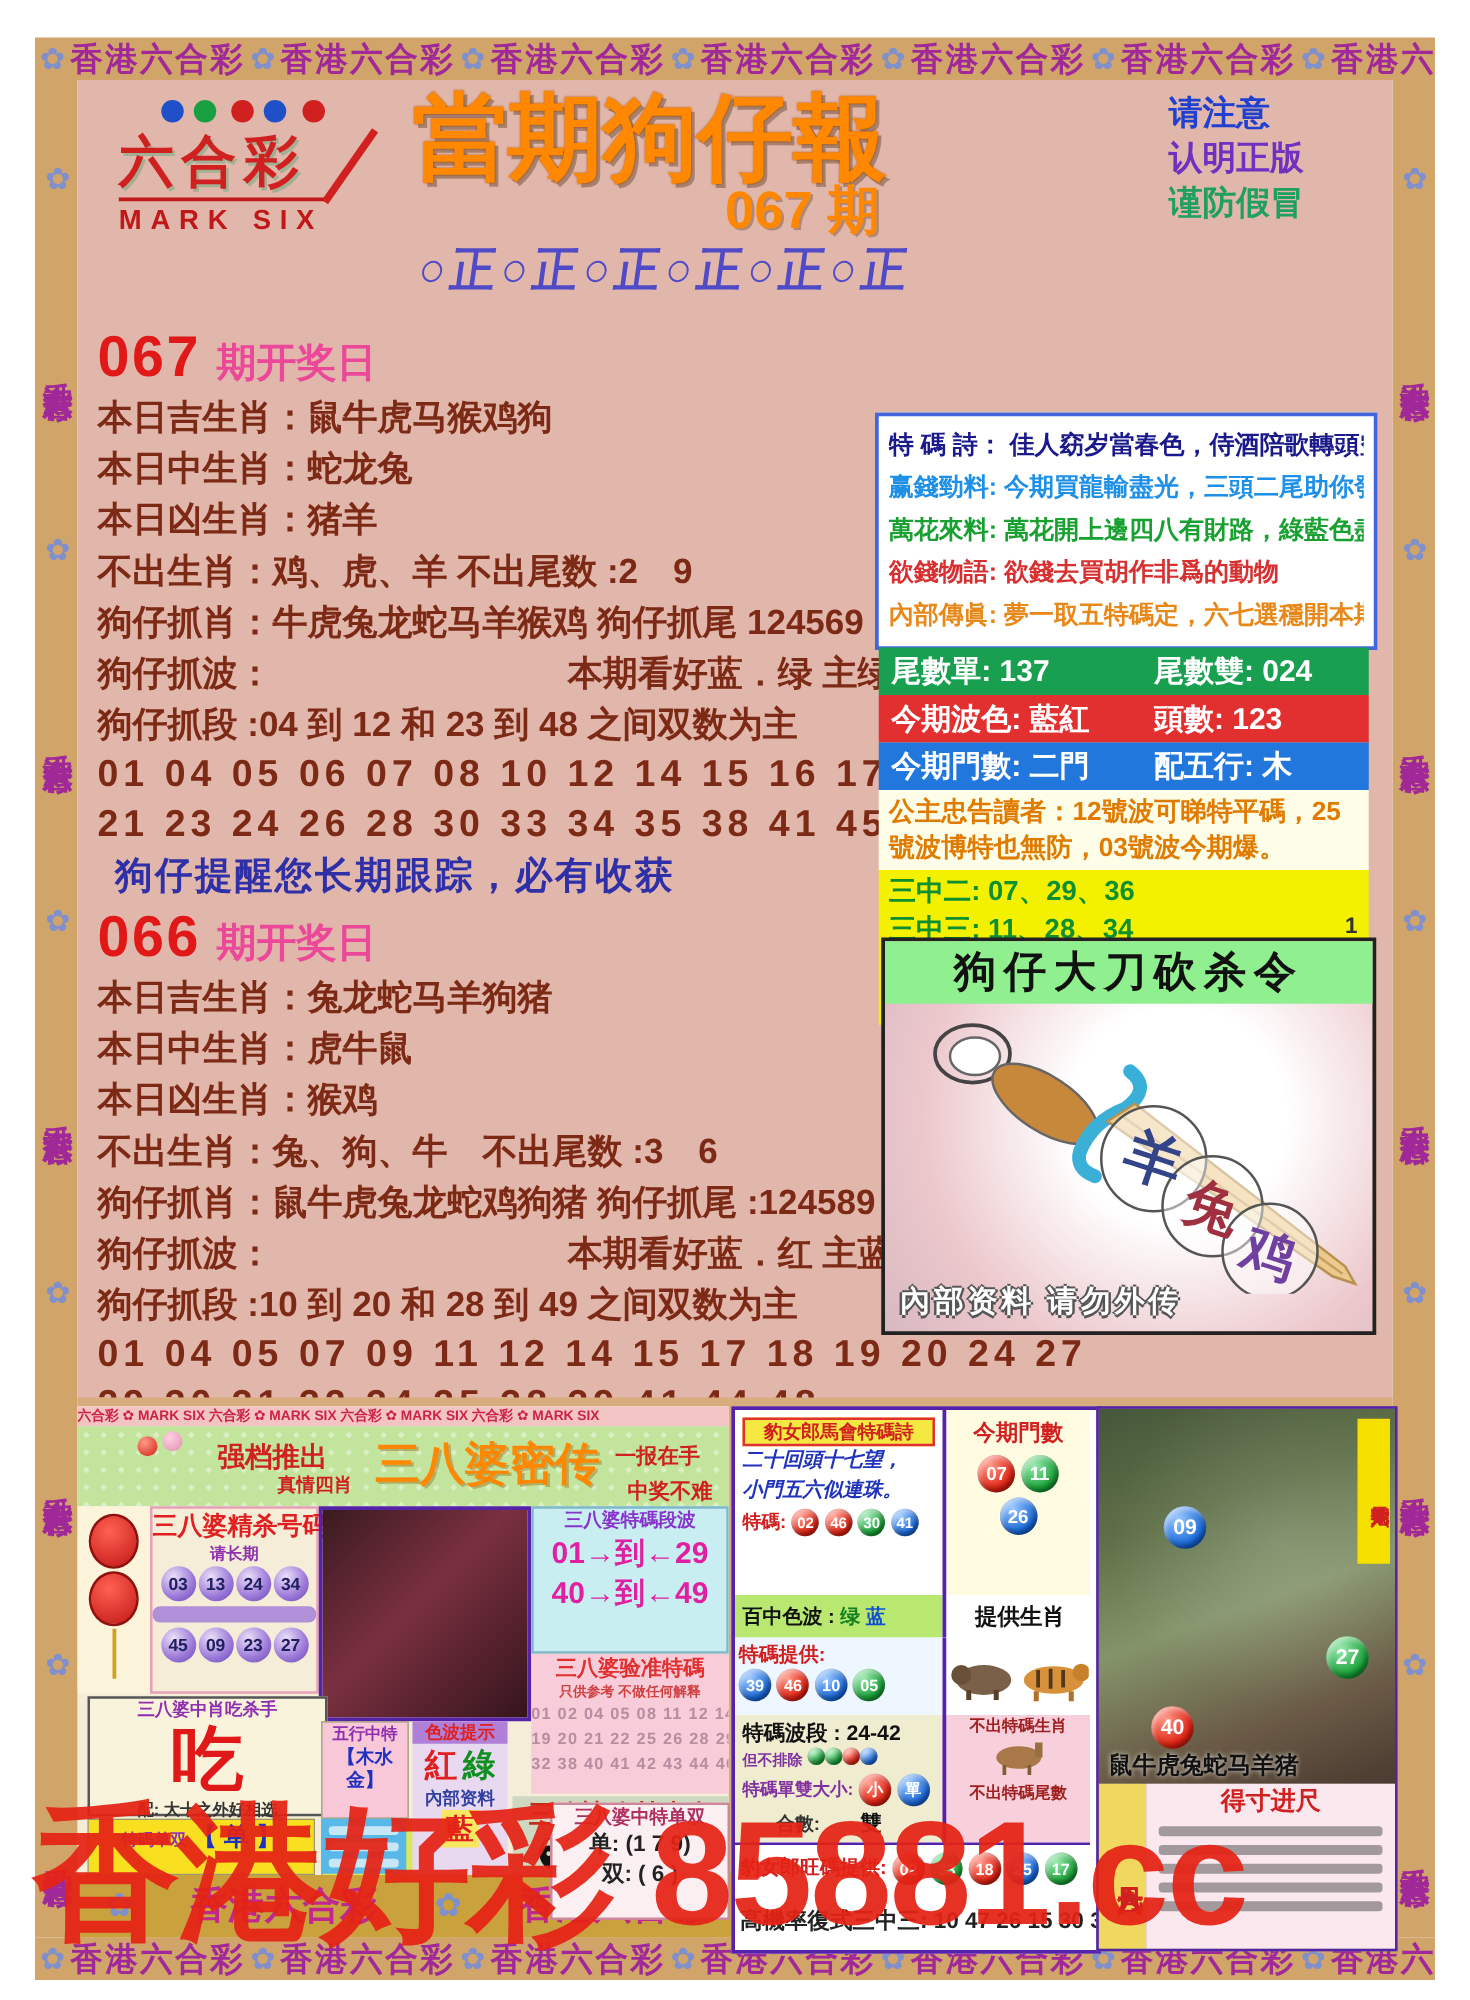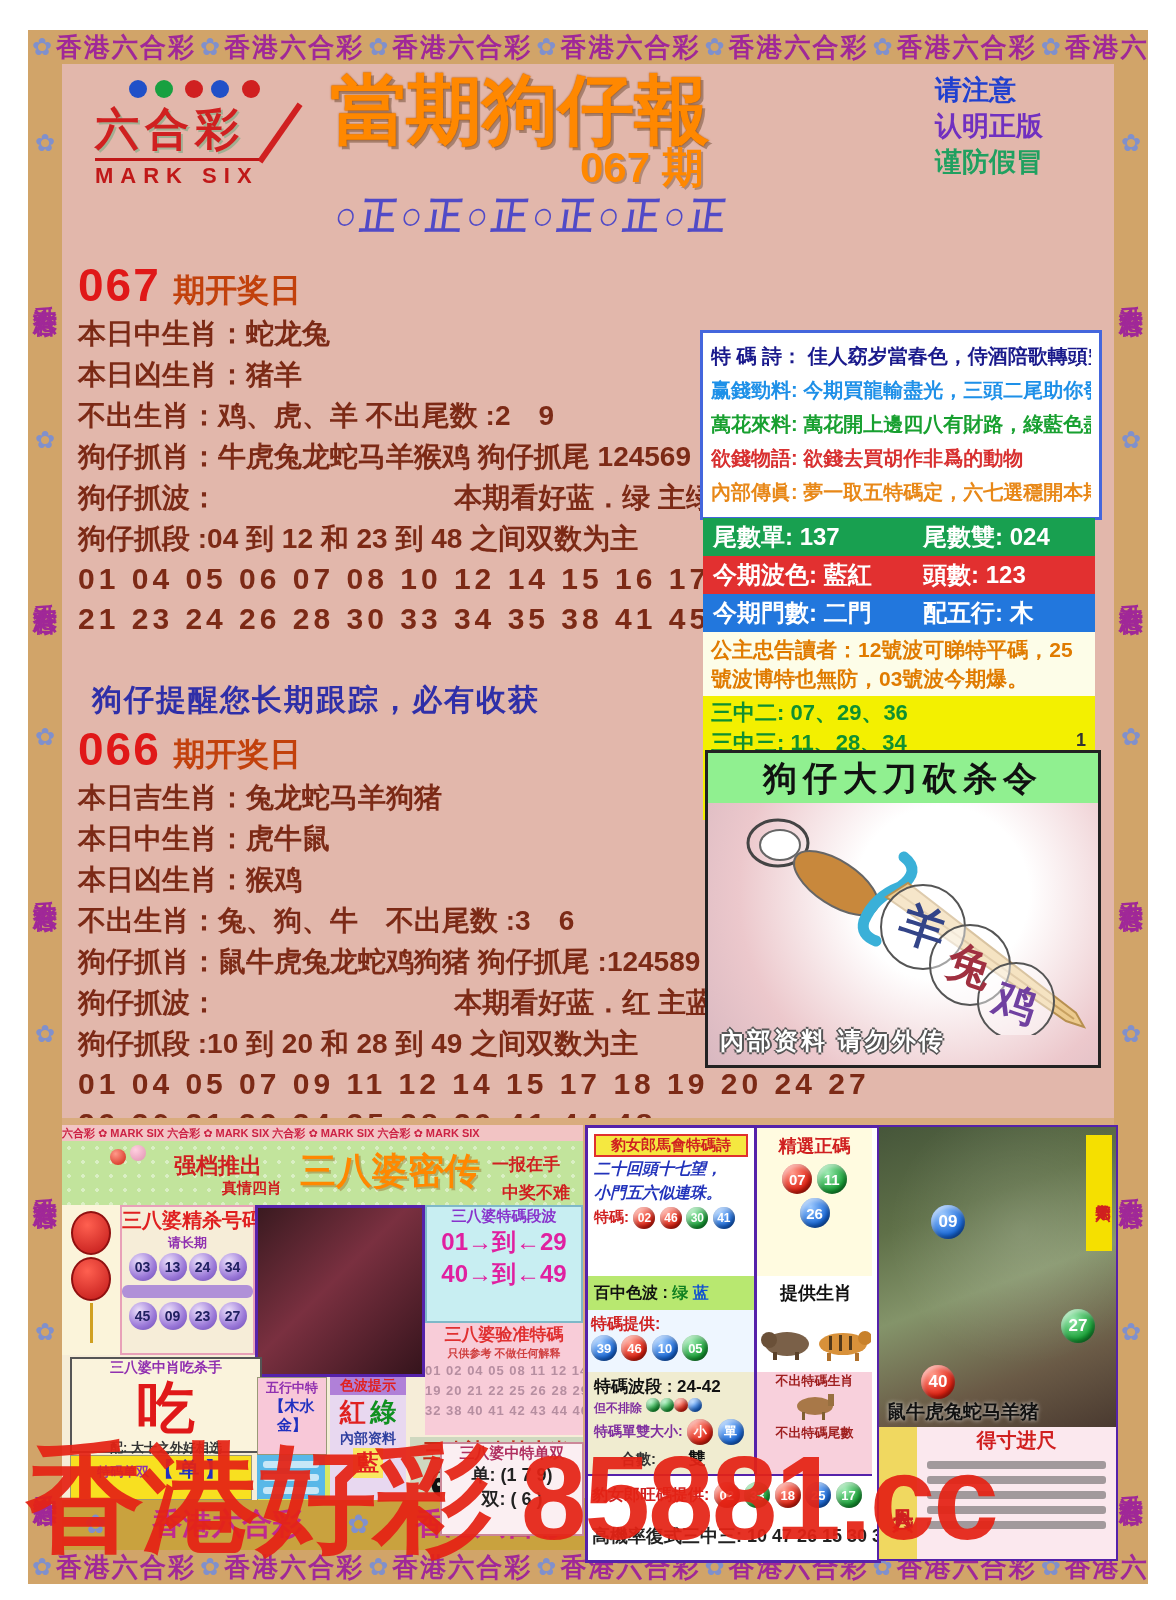--- a/index.html
+++ b/index.html
@@ -19,21 +19,21 @@
   .logo-six{font-size:44px;font-weight:bold;color:#d02020;letter-spacing:6px;text-shadow:2px 2px 0 #20a06055;}
   .logo-mark{font-size:22px;font-weight:bold;color:#c01818;letter-spacing:7px;border-top:3px solid #c01818;padding-top:2px;}
   .logo-slash{width:70px;height:6px;background:#d02020;transform:rotate(-55deg);}
   .main-title{font-size:76px;font-weight:bold;color:#ff8800;text-shadow:3px 3px 0 rgba(60,30,0,.35),0 0 2px #b05000;white-space:nowrap;}
   .issue-no{font-size:42px;font-weight:bold;color:#ff8800;text-shadow:2px 2px 0 rgba(60,30,0,.3);}
   .notice-line{font-size:27px;font-weight:bold;line-height:36px;white-space:nowrap;}
   .deco-row{font-size:36px;font-weight:bold;color:#3838cc;transform:skewX(-8deg) scaleY(1.08);letter-spacing:4px;opacity:.85;}
   
   .sec-title{white-space:nowrap;}
   .sec-title .num{font-size:46px;font-weight:bold;color:#e01818;letter-spacing:2px;}
-  .sec-title .suf{font-size:32px;font-weight:bold;color:#c2410c;margin-left:8px;}
+  .sec-title .suf{font-size:32px;font-weight:bold;color:#ec4899;margin-left:8px;}
   .body-line{display:flex;width:636px;font-size:28px;font-weight:bold;color:#7c2a16;height:41px;line-height:41px;white-space:nowrap;}
   .body-line .rt{margin-left:auto;}
   .num-line{font-size:30px;font-weight:bold;color:#7c2a16;letter-spacing:4px;height:40px;line-height:40px;white-space:nowrap;}
   .reminder{font-size:30px;font-weight:bold;color:#2f2fa8;letter-spacing:2px;white-space:nowrap;}
   
   .poem-box{background:#ffffff;border:3px solid #4466dd;padding:6px 8px;}
   .poem-row{font-size:20px;font-weight:bold;line-height:34px;white-space:nowrap;overflow:hidden;}
   .pc0{color:#1a1a8c;} .pc1{color:#1e90e8;} .pc2{color:#18a030;} .pc3{color:#d83030;} .pc4{color:#e88818;}
   
   .tbl-row{display:flex;color:#fff;font-weight:bold;font-size:24px;align-items:center;}
@@ -206,20 +206,23 @@
   <div class="notice-line" style="color:#20a060;">谨防假冒</div>
 </div>
 <div class="r deco-row" style="left:335px;top:192px;">○正○正○正○正○正○正</div>
 
 <div class="r" style="left:78px;top:258px;width:640px;">
   <div class="sec-title">
     <span class="num">067</span>
     <span class="suf">期开奖日</span>
   </div>
   <div class="body-line">
+      <span>本日吉生肖：鼠牛虎马猴鸡狗</span>
+    </div>
+  <div class="body-line">
       <span>本日中生肖：蛇龙兔</span>
     </div>
   <div class="body-line">
       <span>本日凶生肖：猪羊</span>
     </div>
   <div class="body-line">
       <span>不出生肖：鸡、虎、羊 不出尾数 :2　9</span>
     </div>
   <div class="body-line">
       <span>狗仔抓肖：牛虎兔龙蛇马羊猴鸡 狗仔抓尾 124569</span>
@@ -428,21 +431,21 @@
     <div class="pB-poem">小門五六似連珠。</div>
     <div style="margin-top:2px;">
       <span class="rlab" style="font-size:15px;">特碼:</span>
       <span class="ball sz22 b-red">02</span>
       <span class="ball sz22 b-red">46</span>
       <span class="ball sz22 b-green">30</span>
       <span class="ball sz22 b-blue">41</span>
     </div>
   </div>
   <div style="position:absolute;left:166px;top:0;width:118px;height:148px;border-left:3px solid #5522aa;text-align:center;padding-top:6px;box-sizing:border-box;background:#fffbe0;">
-    <div class="rlab" style="font-size:18px;">精選正碼</div>
+    <div class="rlab" style="font-size:18px;">今期門數</div>
     <div style="margin-top:6px;">
       <span class="ball sz30 b-red">07</span>
       <span class="ball sz30 b-green">11</span>
     </div>
     <div style="margin-top:4px;">
       <span class="ball sz30 b-blue">26</span>
     </div>
   </div>
   <div class="greenbar" style="position:absolute;left:0;top:148px;width:166px;height:34px;padding-left:6px;box-sizing:border-box;">
     <span>百中色波 :</span>&nbsp;

